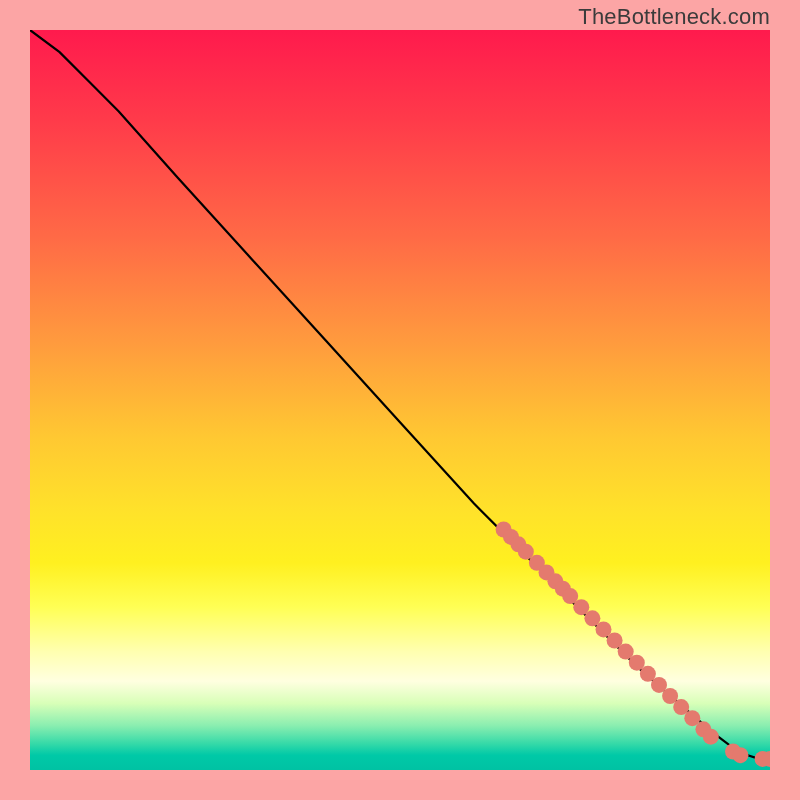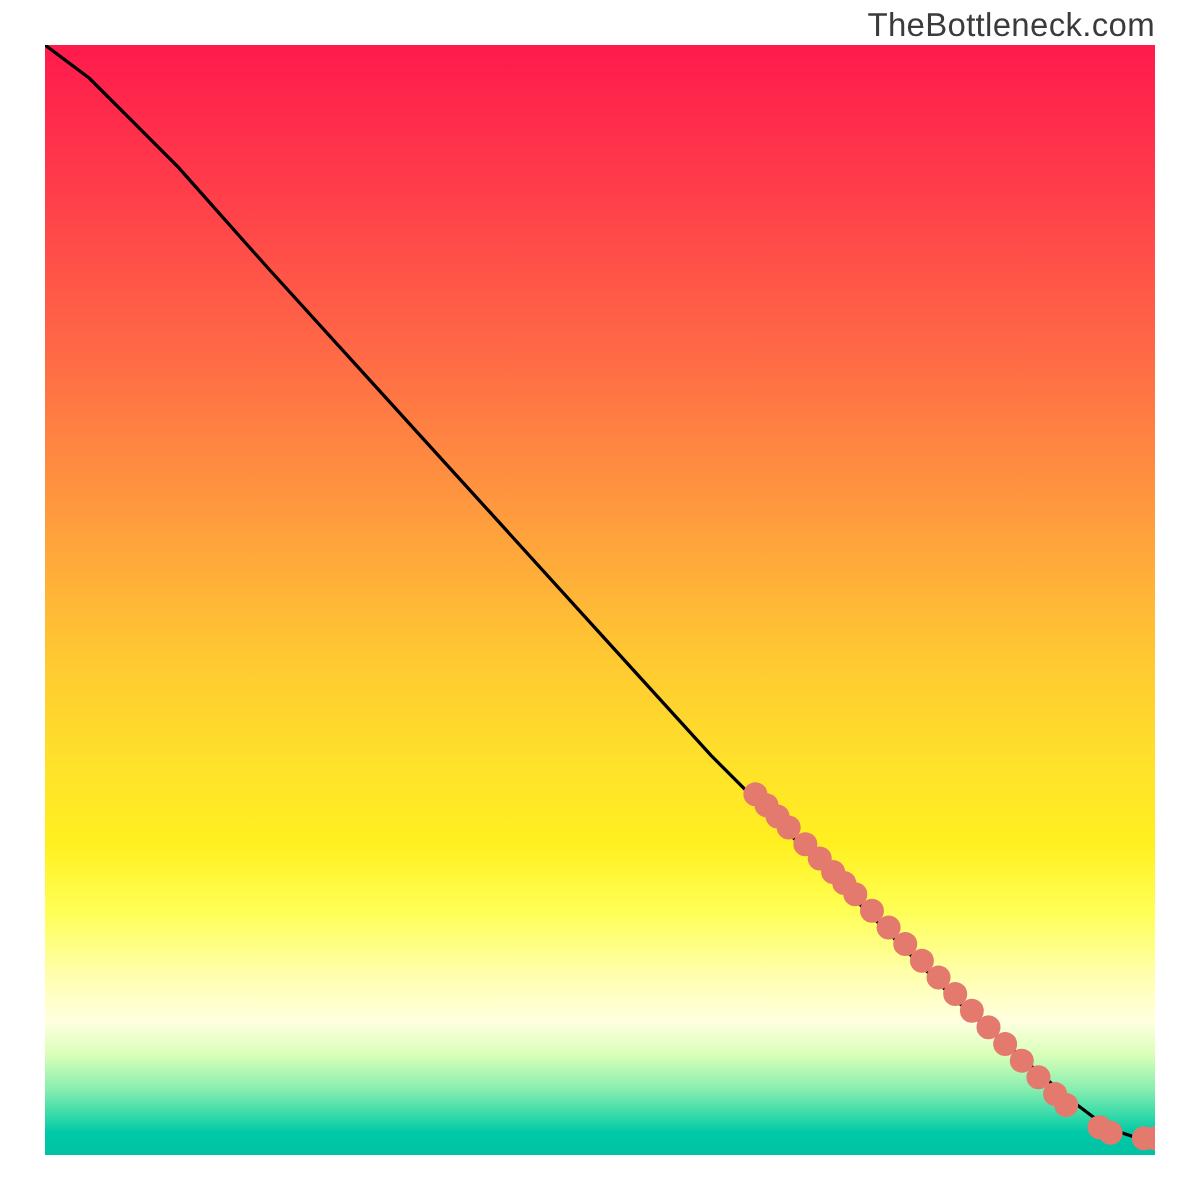--- a/index.html
+++ b/index.html
@@ -10,21 +10,21 @@
     overflow: hidden;
     background: #000;
     font-family: Arial, Helvetica, sans-serif;
   }
   .frame {
     position: absolute;
     left: 0;
     top: 0;
     width: 800px;
     height: 800px;
-    background: #ffffff;
+    background: #fca5a5;
   }
   .plot {
     position: absolute;
     left: 30px;
     top: 30px;
     width: 740px;
     height: 740px;
     background: linear-gradient(
       to bottom,
       #ff1a4d 0%,

